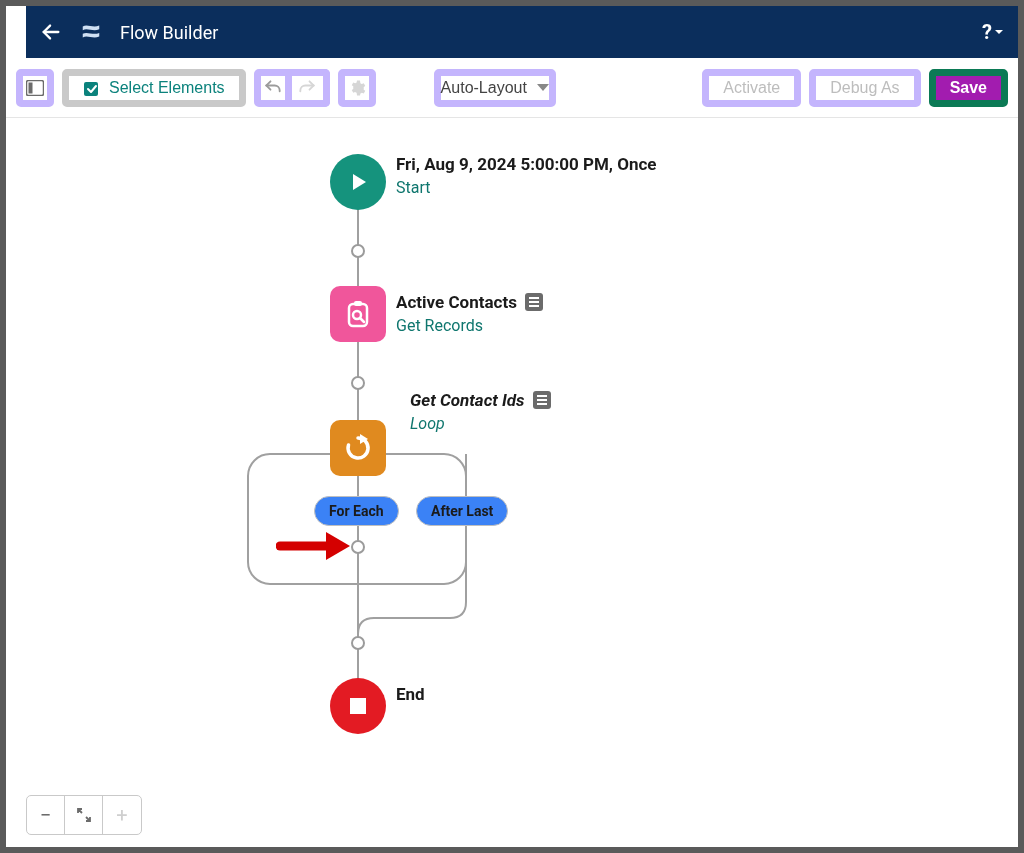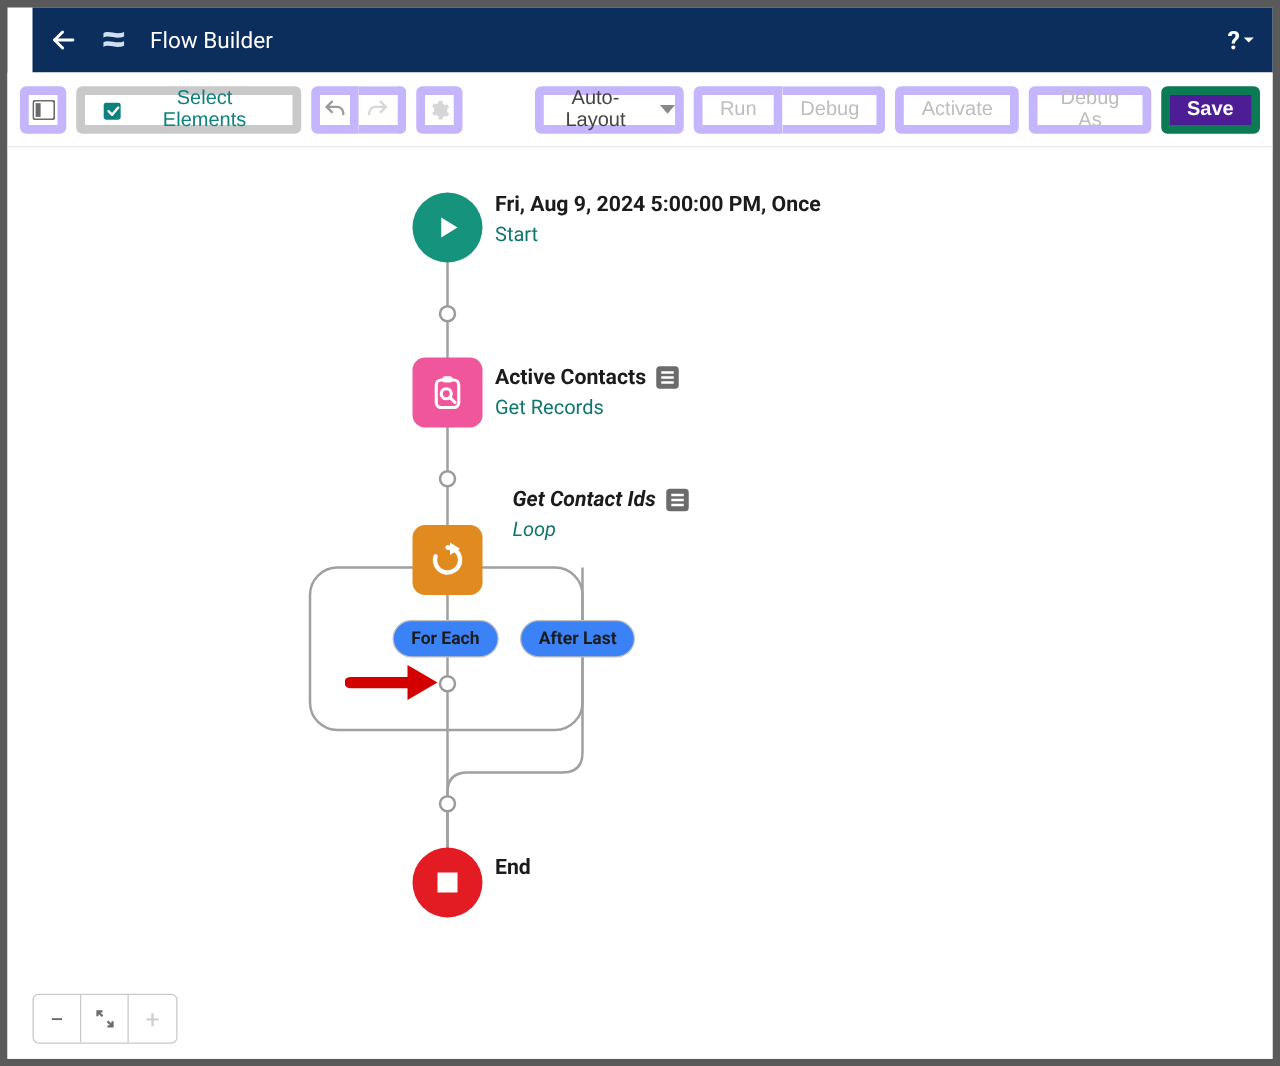--- a/index.html
+++ b/index.html
@@ -52,21 +52,21 @@
     justify-content: center;
     padding: 0 14px;
     font-size: 16px;
     color: #444;
     gap: 8px;
     cursor: pointer;
   }
   .btn.icon-only { padding: 0; width: 38px; }
   .btn.select-elements { color: #0b827c; font-weight: 500; border-color: #c9c9c9; }
   .btn.disabled { color: #bdbdbd; }
-  .btn.save { background: #4c1d95; color: #fff; border-color: #0b7a55; font-weight:600; }
+  .btn.save { background: #a21caf; color: #fff; border-color: #0b7a55; font-weight:600; }
   .btn-group { display: inline-flex; }
   .btn-group .btn { border-radius: 0; }
   .btn-group .btn:first-child { border-top-left-radius:5px; border-bottom-left-radius:5px; }
   .btn-group .btn:last-child { border-top-right-radius:5px; border-bottom-right-radius:5px; }
   .btn-group .btn + .btn { border-left: none; }
   .right-tools { margin-left: auto; display:flex; gap:8px; }
   .layout-dd { display:flex; align-items:center; gap:10px; padding:0 0; }
   .caret-down {
     width:0;height:0;border-left:6px solid transparent;border-right:6px solid transparent;border-top:7px solid #888;
   }
@@ -181,24 +181,20 @@
           <path d="M12 8a4 4 0 1 0 0 8 4 4 0 0 0 0-8zm9 4a7 7 0 0 0-.1-1.2l2.1-1.6-2-3.4-2.5 1a7 7 0 0 0-2-1.2L16 2h-4l-.5 2.6a7 7 0 0 0-2 1.2l-2.5-1-2 3.4 2.1 1.6A7 7 0 0 0 7 12c0 .4 0 .8.1 1.2L5 14.8l2 3.4 2.5-1a7 7 0 0 0 2 1.2L12 22h4l.5-2.6a7 7 0 0 0 2-1.2l2.5 1 2-3.4-2.1-1.6c.1-.4.1-.8.1-1.2z"></path>
         </svg>
     </button>
 
     <button class="btn layout-dd" style="margin-left:50px;">
       <span>Auto-Layout</span>
       <span class="caret-down"></span>
     </button>
 
     <div class="right-tools">
-      <div class="btn-group">
-        <button class="btn disabled">Run</button>
-        <button class="btn disabled">Debug</button>
-      </div>
       <button class="btn disabled">Activate</button>
       <button class="btn disabled">Debug As</button>
       <button class="btn save">Save</button>
     </div>
   </div>
 
   <div class="canvas">
 
     <svg class="connectors" width="1012" height="740">
 

